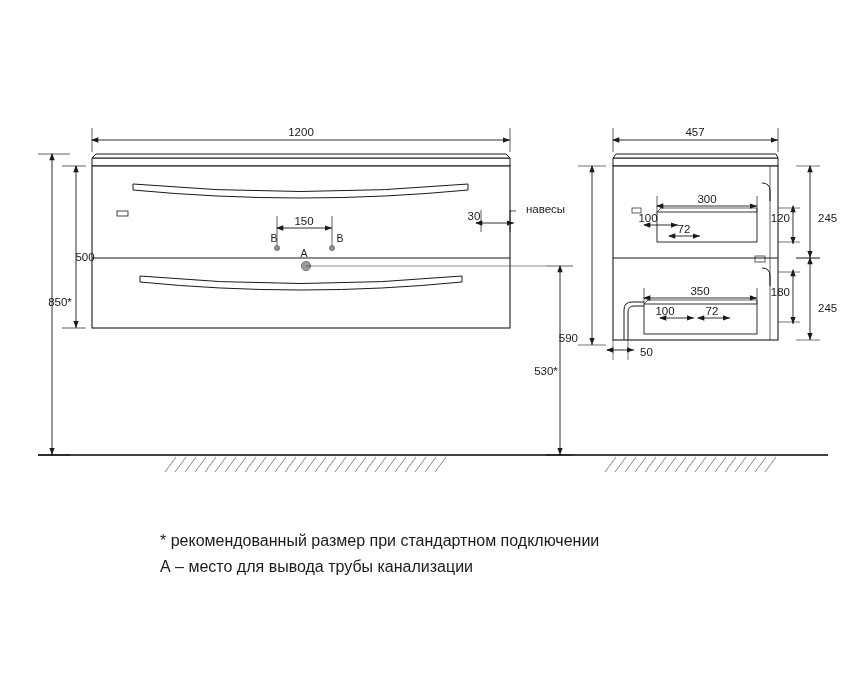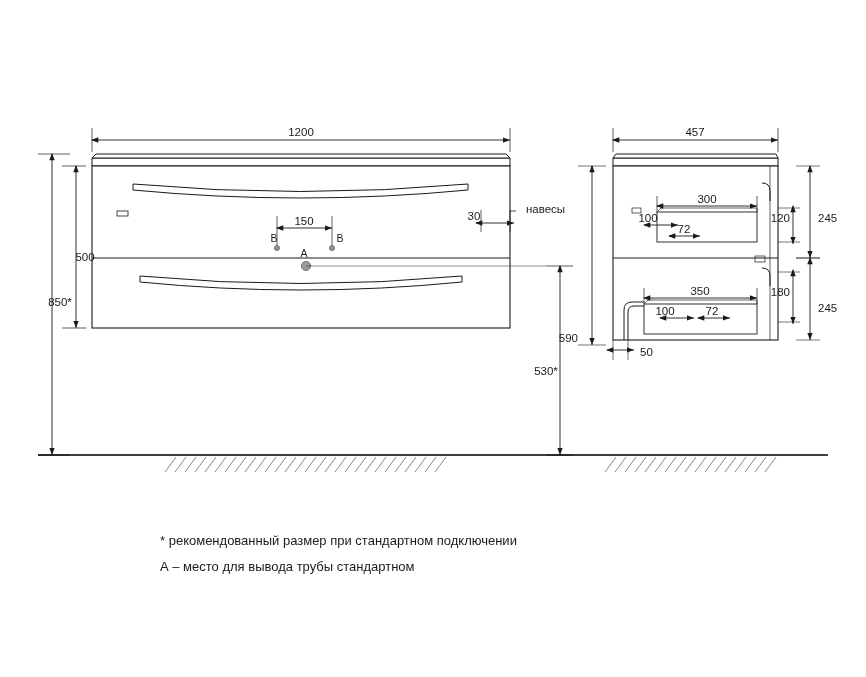--- a/index.html
+++ b/index.html
@@ -14,21 +14,21 @@
   svg { display:block; }
   .legend {
     position: absolute;
     left: 160px;
     top: 528px;
     font-size: 11.5px;
     line-height: 26px;
     color: #1b1b1b;
     white-space: nowrap;
   }
-  .legend div { font-size: 13px; }
+  .legend div { font-size: 16px; }
   text {
     font-family: "Liberation Sans", sans-serif;
     fill: #1a1a1a;
   }
 </style>
 </head>
 <body>
 
 <div id="stage">
 
@@ -237,16 +237,16 @@
       <line x1="745" y1="472" x2="756" y2="457"></line>
           <line x1="755" y1="472" x2="766" y2="457"></line>
       <line x1="765" y1="472" x2="776" y2="457"></line>
     </g>
   </g>
 
 </svg>
 
 <div class="legend">
   <div>* рекомендованный размер при стандартном подключении</div>
-  <div>А – место для вывода трубы стандартном</div>
+  <div>А – место для вывода трубы канализации</div>
 </div>
 
 </div>
 
 </body></html>

